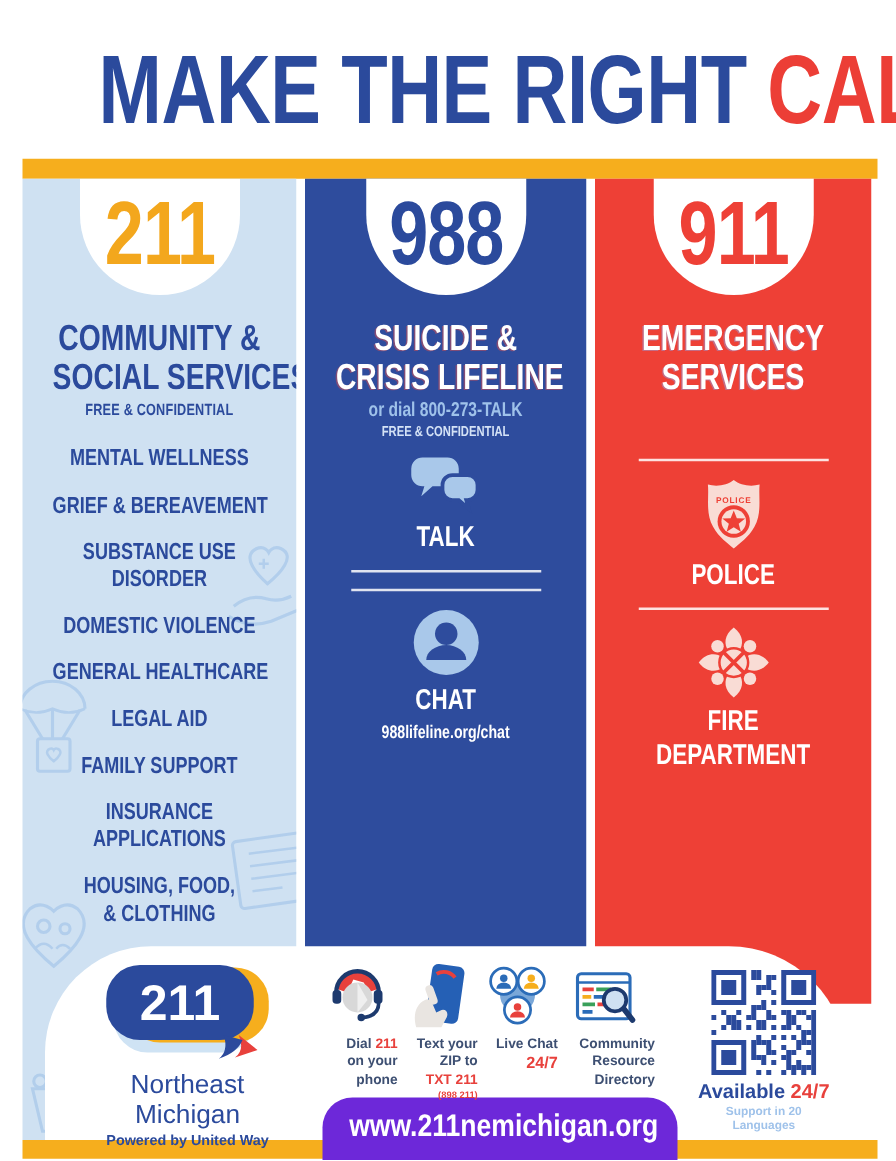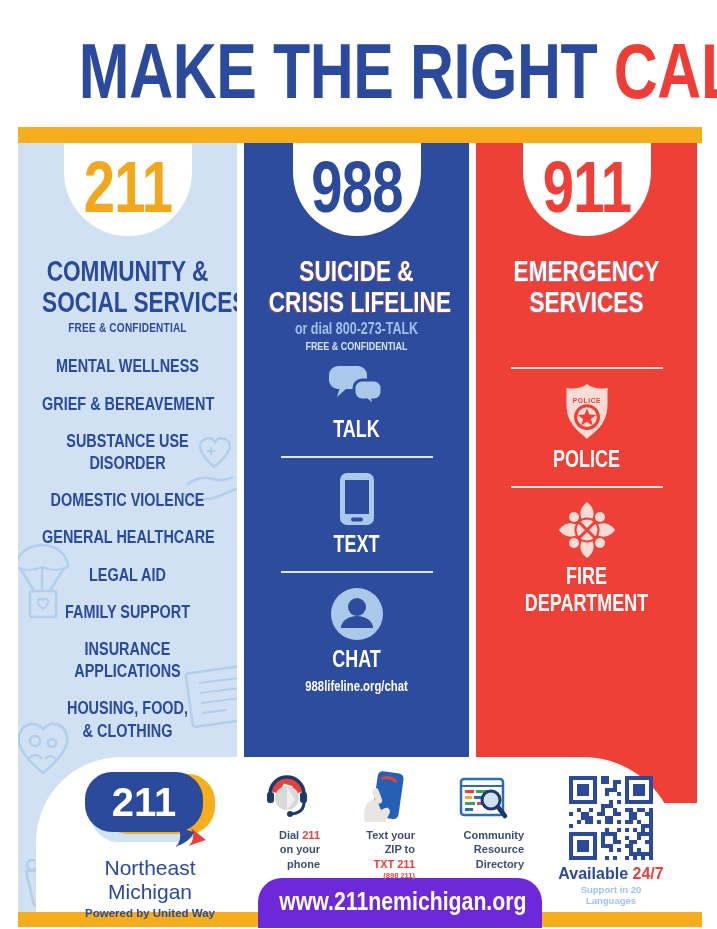--- a/index.html
+++ b/index.html
@@ -151,28 +151,20 @@
 
     <div class="channels">
       <div>
         <svg class="ch-icon" width="58" height="48" viewBox="0 0 58 48">
           <path fill="#a9c8ea" d="M10,2 h20 a9,9 0 0 1 9,9 v5 a9,9 0 0 1 -9,9 h-12 l-9,8 l2.5,-8 h-1.5 a9,9 0 0 1 -9,-9 v-5 a9,9 0 0 1 9,-9 z"></path>
           <path fill="#a9c8ea" stroke="#2e4c9d" stroke-width="3" d="M34,16 h12 a8,8 0 0 1 8,8 v4 a8,8 0 0 1 -8,8 h-1 l2,7 l-8,-7 h-5 a8,8 0 0 1 -8,-8 v-4 a8,8 0 0 1 8,-8 z"></path>
         </svg>
         <div class="ch-label cx">TALK</div>
       </div>
       <div class="hr"></div>
-      <div>
-        <svg class="ch-icon" width="38" height="56" viewBox="0 0 38 56">
-          <rect x="2" y="2" width="34" height="52" rx="7" fill="#a9c8ea"></rect>
-          <rect x="7" y="9" width="24" height="34" fill="#2e4c9d"></rect>
-          <rect x="13" y="46.5" width="12" height="4" rx="2" fill="#2e4c9d"></rect>
-        </svg>
-        <div class="ch-label cx">TEXT</div>
-      </div>
       <div class="hr"></div>
       <div>
         <svg class="ch-icon" width="56" height="56" viewBox="0 0 56 56">
           <circle cx="28" cy="28" r="26" fill="#a9c8ea"></circle>
           <circle cx="28" cy="21" r="9" fill="#2e4c9d"></circle>
           <path d="M12,42 a16,12 0 0 1 32,0 z" fill="#2e4c9d"></path>
         </svg>
         <div class="ch-label cx">CHAT</div>
         <div class="ch-note cx">988lifeline.org/chat</div>
       </div>
@@ -267,20 +259,38 @@
           </g>
           <path d="M6,52 C3,42 6,33 13,30 c3,-1.5 5,0.5 6,3 l3,7 3,-1.5 c4,-2 7,1 5.5,5 L26,52 Z" fill="#e9e5e1"></path>
           <rect x="15" y="18" width="6.5" height="16" rx="3.2" transform="rotate(-20 18 26)" fill="#e9e5e1"></rect>
         </svg>
       </div>
       <div>Text your ZIP to</div>
       <div class="em">TXT 211</div>
       <div class="tiny">(898 211)</div>
     </div>
 
+    <div class="action">
+      <div class="ic">
+        <svg width="52" height="50" viewBox="0 0 52 50">
+          <circle cx="26" cy="24" r="14" fill="#7aa7d8"></circle>
+          <circle cx="15" cy="13" r="10.5" fill="#fff" stroke="#2b6cb8" stroke-width="2.2"></circle>
+          <circle cx="15" cy="10.5" r="3" fill="#2b6cb8"></circle>
+            <path d="M9,19 a6,5 0 0 1 12,0 z" fill="#2b6cb8"></path>
+          <circle cx="37" cy="13" r="10.5" fill="#fff" stroke="#2b6cb8" stroke-width="2.2"></circle>
+          <circle cx="37" cy="10.5" r="3" fill="#f6ae1d"></circle>
+            <path d="M31,19 a6,5 0 0 1 12,0 z" fill="#f6ae1d"></path>
+          <circle cx="26" cy="36" r="10.5" fill="#fff" stroke="#2b6cb8" stroke-width="2.2"></circle>
+          <circle cx="26" cy="33.5" r="3" fill="#e8413c"></circle>
+            <path d="M20,42 a6,5 0 0 1 12,0 z" fill="#e8413c"></path>
+        </svg>
+      </div>
+      <div>Live Chat</div>
+      <div class="em" style="font-size:13px">24/7</div>
+    </div>
 
     <div class="action" style="width:80px">
       <div class="ic">
         <svg width="52" height="46" viewBox="0 0 52 46">
           <rect x="3" y="3" width="42" height="36" rx="3" fill="#fff" stroke="#2b6cb8" stroke-width="2.5"></rect>
           <path d="M3,10 H45" stroke="#2b6cb8" stroke-width="2"></path>
           <rect x="7" y="14" width="9" height="3" fill="#e8413c"></rect>
             <rect x="18" y="14" width="12" height="3" fill="#3aa05a"></rect>
           <rect x="7" y="20" width="7" height="3" fill="#f6ae1d"></rect>
             <rect x="16" y="20" width="10" height="3" fill="#2b6cb8"></rect>

